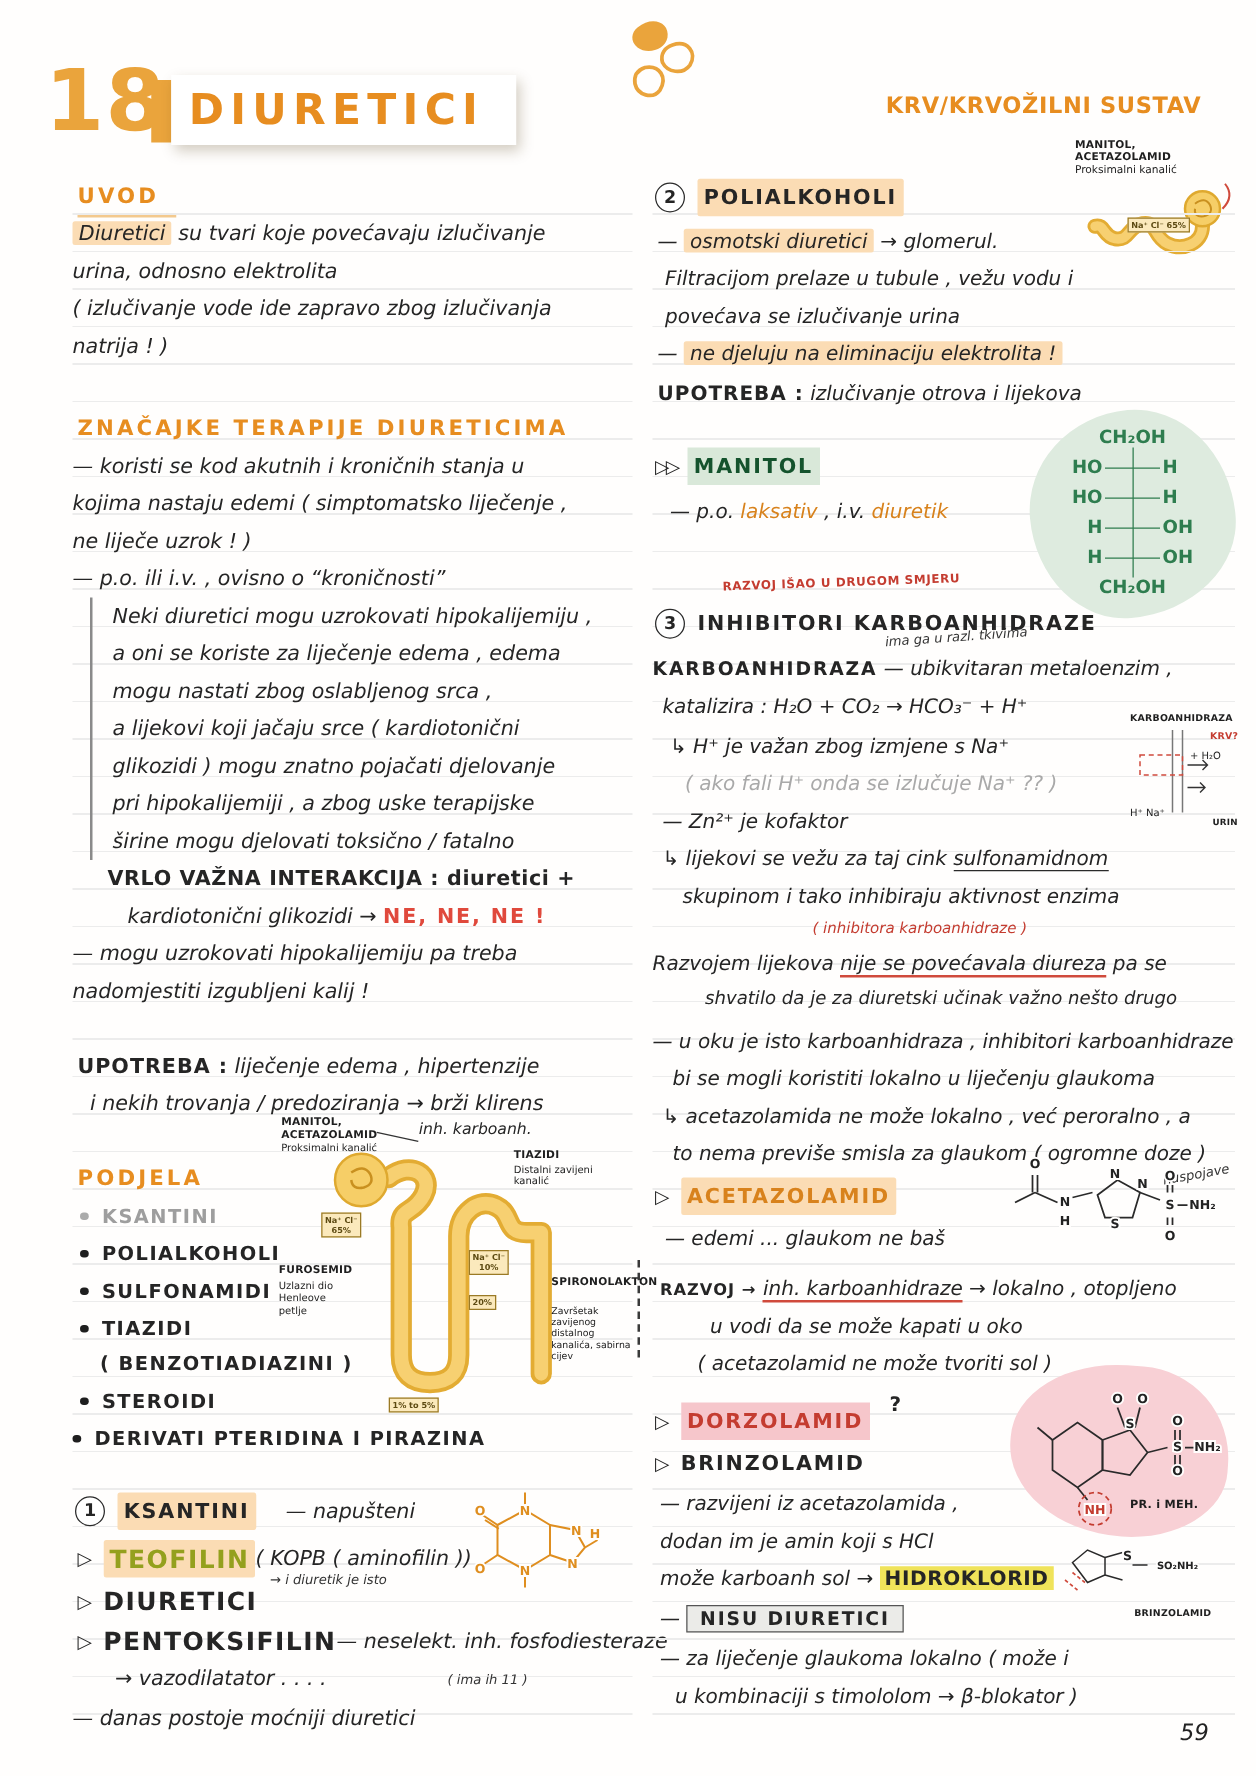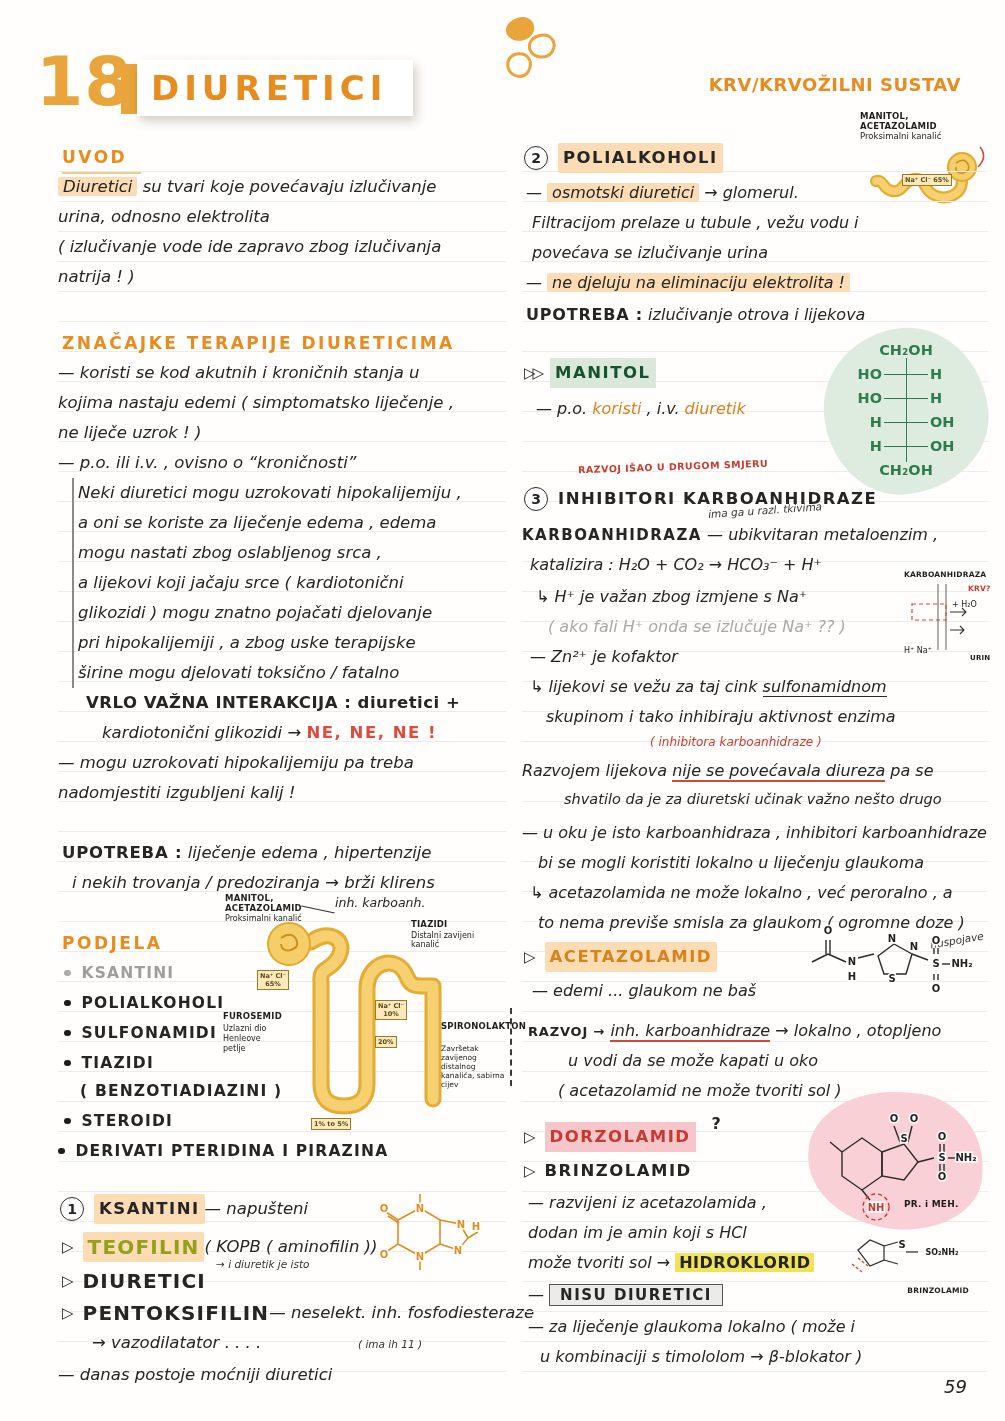--- a/index.html
+++ b/index.html
@@ -19,21 +19,21 @@
 .col-left{left:58px;width:448px;height:1258px}
 .col-right{left:522px;width:466px;height:1240px}
 .hand{font-style:italic;font-size:16.5px;line-height:30px;color:#252525;white-space:nowrap}
 .col-right.hand{font-size:16px}
 .ln{height:30px}
 .h-orange{font-style:normal;font-weight:700;font-size:17px;letter-spacing:2.5px;color:#E78D20;line-height:30px}
 .uvod-h{border-bottom:2.5px solid #F3C98E;padding-right:14px}
 .caps{font-style:normal;font-weight:600;letter-spacing:.8px}
 .vazna{font-style:normal;font-weight:600;letter-spacing:.5px;line-height:30px}
 .warn{color:#E0493C;font-style:normal;font-weight:700;letter-spacing:1.5px}
-.inset{border-left:2px solid #8a8a8a;padding-left:4px}
+.inset{border-left:2px solid #8a8a8a;padding-left:16px}
 .hl-peach{background:#FBDCB4;padding:0 5px;border-radius:2px}
 .hl-green{background:#D9E8D9;padding:0 5px}
 .hl-pink{background:#F6C6CB;padding:0 5px}
 .hl-yellow{background:#F0E35A;padding:0 4px;font-style:normal;font-weight:700;letter-spacing:.5px}
 .hrow{display:flex;align-items:center}
 .circ{display:inline-flex;width:24px;height:24px;border:1.7px solid #2a2a2a;border-radius:50%;align-items:center;justify-content:center;font-style:normal;font-weight:700;font-size:14px;margin-right:10px;flex:none;background:#fff}
 .hname{font-style:normal;font-weight:700;font-size:16.5px;letter-spacing:1.5px}
 .hname2{font-style:normal;font-weight:600;font-size:20px;letter-spacing:1.2px}
 .marker{font-style:normal;font-size:15px;margin-right:9px;color:#222}
 .tiny{font-style:italic;font-size:10.5px;line-height:12px;color:#333}
@@ -205,21 +205,21 @@
       <div class="neph-label" style="left:0;top:130px;font-style:normal;font-size:8px;line-height:9.5px;color:#222">Uzlazni dio</div>
       <div class="neph-label" style="left:0;top:140px;font-style:normal;font-size:8px;line-height:9.5px;color:#222">Henleove</div>
       <div class="neph-label" style="left:0;top:150px;font-style:normal;font-size:8px;line-height:9.5px;color:#222">petlje</div>
       <div class="neph-label tinycaps wrap" style="left:218px;top:128px;width:64px">SPIRONOLAKTON</div>
       <div class="neph-label wrap" style="left:218px;top:150px;width:64px;font-style:normal;font-size:7.5px;line-height:9px;color:#222">Završetak zavijenog distalnog kanalića, sabirna cijev</div>
     </div>
 
     <div class="abs hrow" style="left:2px;top:1052px">
       <span class="circ">1</span>
       <span class="hname hl-peach">KSANTINI</span>
-      <span style="margin-left:0">—  napušteni</span>
+      <span style="margin-left:24px">—  napušteni</span>
     </div>
     <div class="abs hrow" style="left:4px;top:1090px">
       <span class="marker">▷</span>
       <span class="hname2 hl-peach olive">TEOFILIN</span>
       <span> ( KOPB ( aminofilin ))</span>
     </div>
     <div class="abs tiny" style="left:158px;top:1116px">→ i diuretik je isto</div>
     <div class="abs hrow" style="left:4px;top:1124px">
       <span class="marker">▷</span>
       <span class="hname2">DIURETICI</span>
@@ -270,21 +270,21 @@
     </div>
     <div class="abs" style="left:4px;top:158px">
       <span class="caps">UPOTREBA :</span><span>  izlučivanje otrova i lijekova</span>
     </div>
 
     <div class="abs hrow" style="left:2px;top:216px">
       <span class="marker" style="letter-spacing:-3px">▷▷</span>
       <span class="hname hl-green green">MANITOL</span>
     </div>
     <div class="abs" style="left:14px;top:252px">
-      <span>— p.o. </span><span class="orange">koristi</span><span> ,  i.v. </span><span class="orange">diuretik</span>
+      <span>— p.o. </span><span class="orange">laksativ</span><span> ,  i.v. </span><span class="orange">diuretik</span>
     </div>
 
     <div class="fischer abs" style="left:318px;top:196px">
       <div class="f-blob"></div>
       <div class="f-inner">
         <div class="f-vline"></div>
         <div class="f-cap">CH₂OH</div>
         <div class="f-row">
             <span class="f-l">HO</span>
             <span class="f-r">H</span>
@@ -395,21 +395,21 @@
       <span class="hname hl-pink red">DORZOLAMID</span>
       <span class="qmark">?</span>
     </div>
     <div class="abs hrow" style="left:2px;top:1014px">
       <span class="marker">▷</span>
       <span class="hname">BRINZOLAMID</span>
     </div>
     <div class="abs" style="left:6px;top:1046px">— razvijeni  iz  acetazolamida ,</div>
     <div class="abs" style="left:6px;top:1076px">dodan im je  amin  koji  s  HCl</div>
     <div class="abs" style="left:6px;top:1106px">
-      <span>može tvoriti sol  → </span><span class="hl-yellow">HIDROKLORID</span>
+      <span>može karboanh sol  → </span><span class="hl-yellow">HIDROKLORID</span>
     </div>
     <div class="abs" style="left:6px;top:1138px">
       <span>—  </span><span class="box-gray">NISU DIURETICI</span>
     </div>
     <div class="abs" style="left:6px;top:1170px">—  za liječenje glaukoma lokalno ( može i</div>
     <div class="abs" style="left:18px;top:1200px">u kombinaciji s timololom  →  β-blokator )</div>
 
     <div class="abs" style="left:292px;top:958px;width:165px;height:125px">
       <div style="position:absolute;left:-6px;top:-8px;right:-4px;bottom:-4px;background:#F8D0D5;border-radius:55% 45% 50% 58%/50% 58% 45% 55%;transform:rotate(4deg)"></div>
       <svg style="position:relative" width="165" height="125" viewBox="0 0 165 125">

